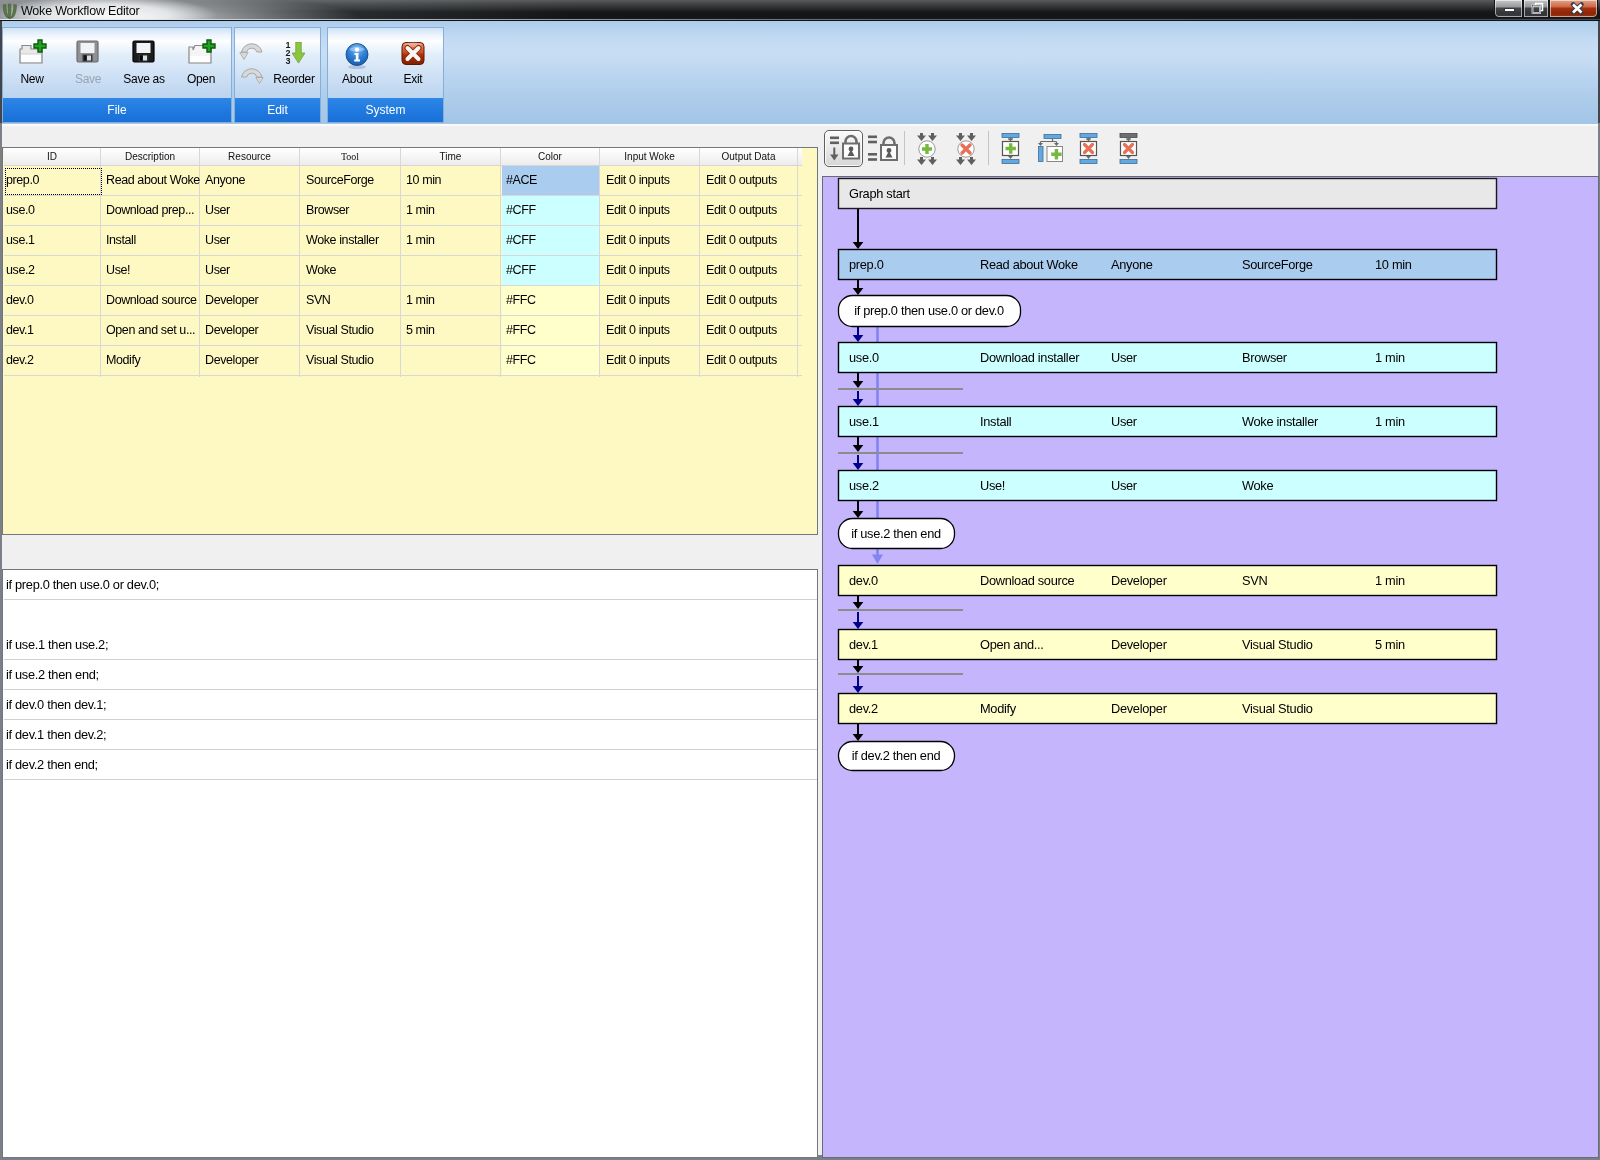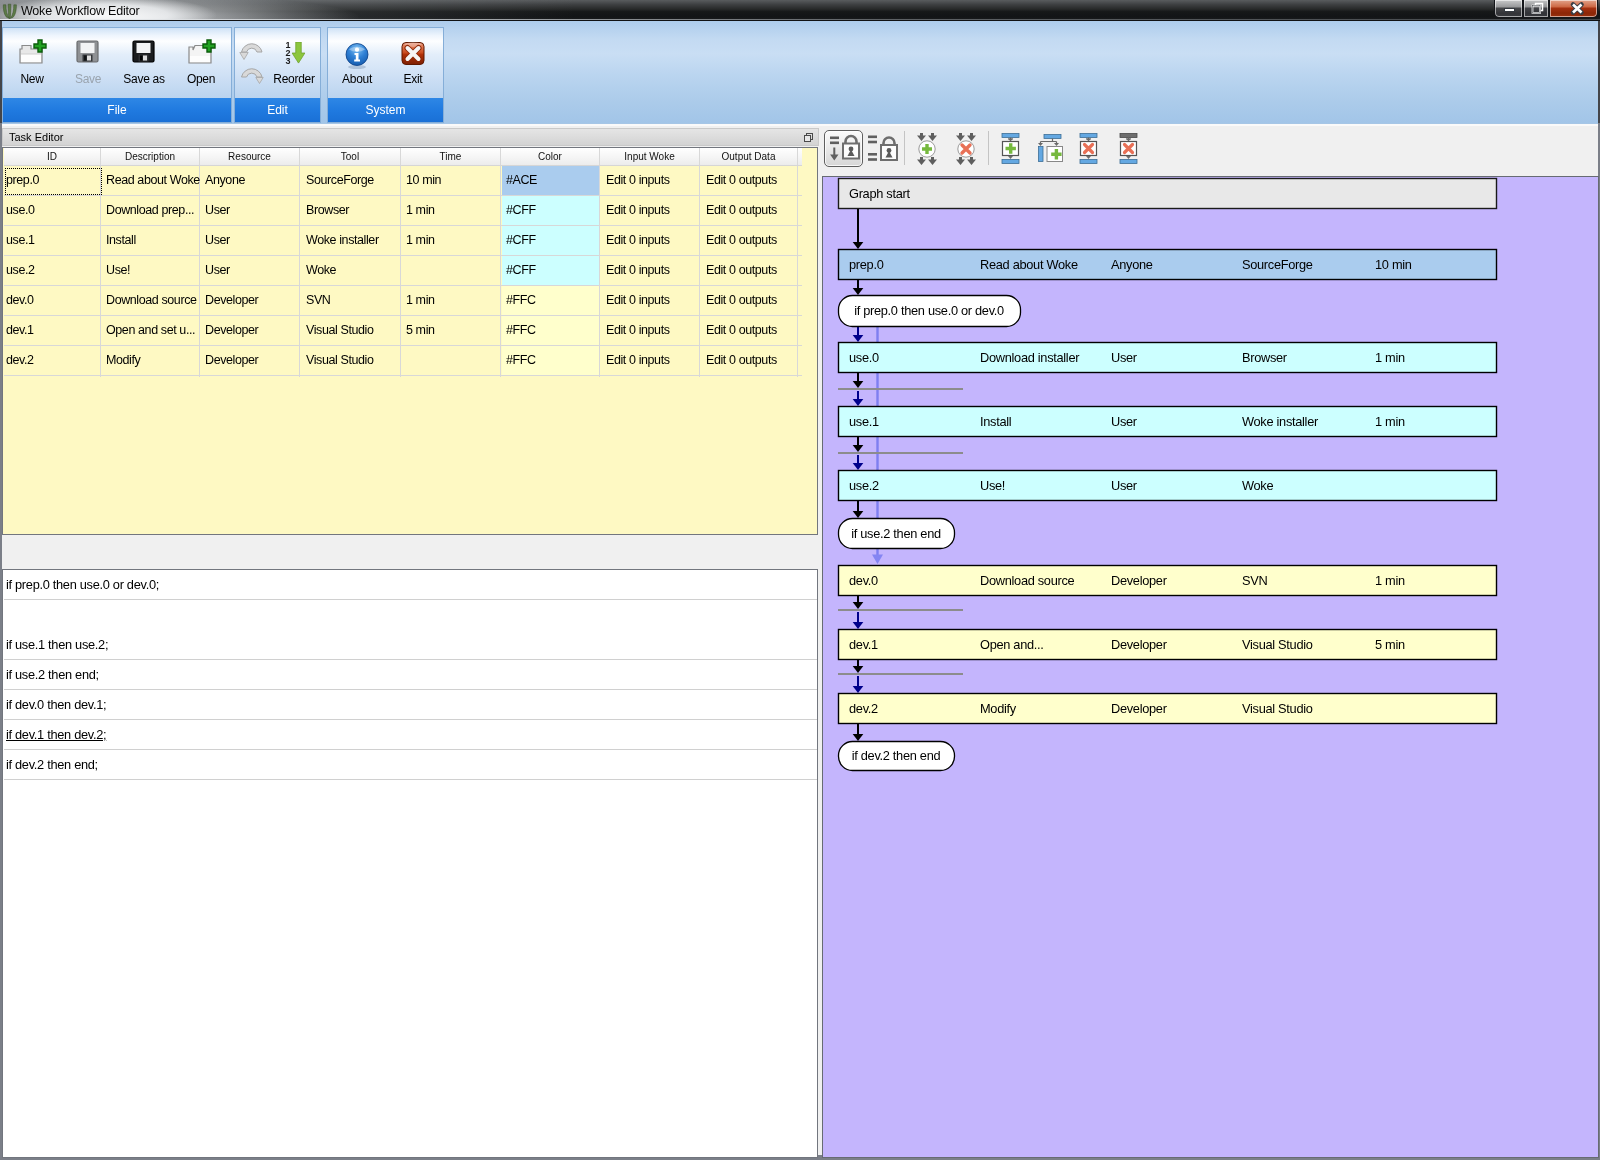--- a/index.html
+++ b/index.html
@@ -186,30 +186,26 @@
           <path d="M10.5 7.5 L21.5 18.5 M21.5 7.5 L10.5 18.5" stroke="#8e2a0a" stroke-width="6" stroke-linecap="round"></path>
           <path d="M10.5 7.5 L21.5 18.5 M21.5 7.5 L10.5 18.5" stroke="#f6f6f6" stroke-width="4" stroke-linecap="round"></path>
         </svg>
         <div class="lbl">Exit</div>
       </div>
     </div>
   </div>
   <div id="client">
     <div style="position:absolute;left:0;top:0;width:1596px;height:1px;background:#a6c6e6;"></div>
     <div style="position:absolute;left:0;top:1px;width:1596px;height:2px;background:#fafafa;"></div>
-    <div class="docktitle" style="top:5px;">Task Editor<div class="floaticon">
-          <div class="b1"></div>
-          <div class="b2"></div>
-        </div></div>
     <div id="tasktable">
       <div id="thead">
         <div class="hc" style="left:0px;width:97px;">ID</div>
         <div class="hc" style="left:97px;width:99px;">Description</div>
         <div class="hc" style="left:196px;width:100px;">Resource</div>
-        <div class="hc" style="left:296px;width:101px;">Tool</div>
+        <div class="hc" style="left:296px;width:101px;font-family:Liberation Serif, serif;">Tool</div>
         <div class="hc" style="left:397px;width:100px;">Time</div>
         <div class="hc" style="left:497px;width:99px;">Color</div>
         <div class="hc" style="left:596px;width:100px;">Input Woke</div>
         <div class="hc" style="left:696px;width:98px;">Output Data</div>
       </div>
       <div class="colline" style="left:97px;top:18px;height:211px;"></div>
       <div class="colline" style="left:196px;top:18px;height:211px;"></div>
       <div class="colline" style="left:296px;top:18px;height:211px;"></div>
       <div class="colline" style="left:397px;top:18px;height:211px;"></div>
       <div class="colline" style="left:497px;top:18px;height:211px;"></div>
@@ -291,21 +287,21 @@
         <span style="left:602px;">Edit 0 inputs</span>
         <span style="left:702px;">Edit 0 outputs</span>
       </div>
       <div id="focuscell"></div>
     </div>
     <div id="translist">
       <div class="lrow" style="top:0px;">if prep.0 then use.0 or dev.0;</div>
       <div class="lrow" style="top:60px;">if use.1 then use.2;</div>
       <div class="lrow" style="top:90px;">if use.2 then end;</div>
       <div class="lrow" style="top:120px;">if dev.0 then dev.1;</div>
-      <div class="lrow" style="top:150px;text-decoration:underline;">if dev.1 then dev.2;</div>
+      <div class="lrow" style="top:150px;">if dev.1 then dev.2;</div>
       <div class="lrow" style="top:180px;">if dev.2 then end;</div>
     </div>
     <div id="righttb">
       <div style="position:absolute;left:2px;top:4px;width:39px;height:37px;border:1px solid #5f5f5f;border-radius:5px;background:linear-gradient(180deg,#fbfbfb,#e2e2e2 70%,#d6d6d6);box-shadow:inset 0 0 0 1px rgba(255,255,255,.8);"></div>
       <svg style="position:absolute;left:2px;top:4px;" width="39" height="37" viewBox="0 0 39 37">
           <rect x="6" y="6.5" width="9" height="2.6" fill="#606060"></rect>
           <rect x="6" y="11.5" width="9" height="2.6" fill="#606060"></rect>
           <path d="M9.3 17.5 L11.3 17.5 L11.3 24.5 L14.5 24.5 L10.3 30.5 L6.1 24.5 L9.3 24.5 Z" fill="#606060"></path>
           <path d="M21.5 13.5 L21.5 11.5 A5.5 5.5 0 0 1 32.5 11.5 L32.5 13.5" fill="none" stroke="#6e6e6e" stroke-width="2.6"></path>
           <rect x="19" y="13.5" width="16" height="15" fill="#fdfdfd" stroke="#6e6e6e" stroke-width="2"></rect>

